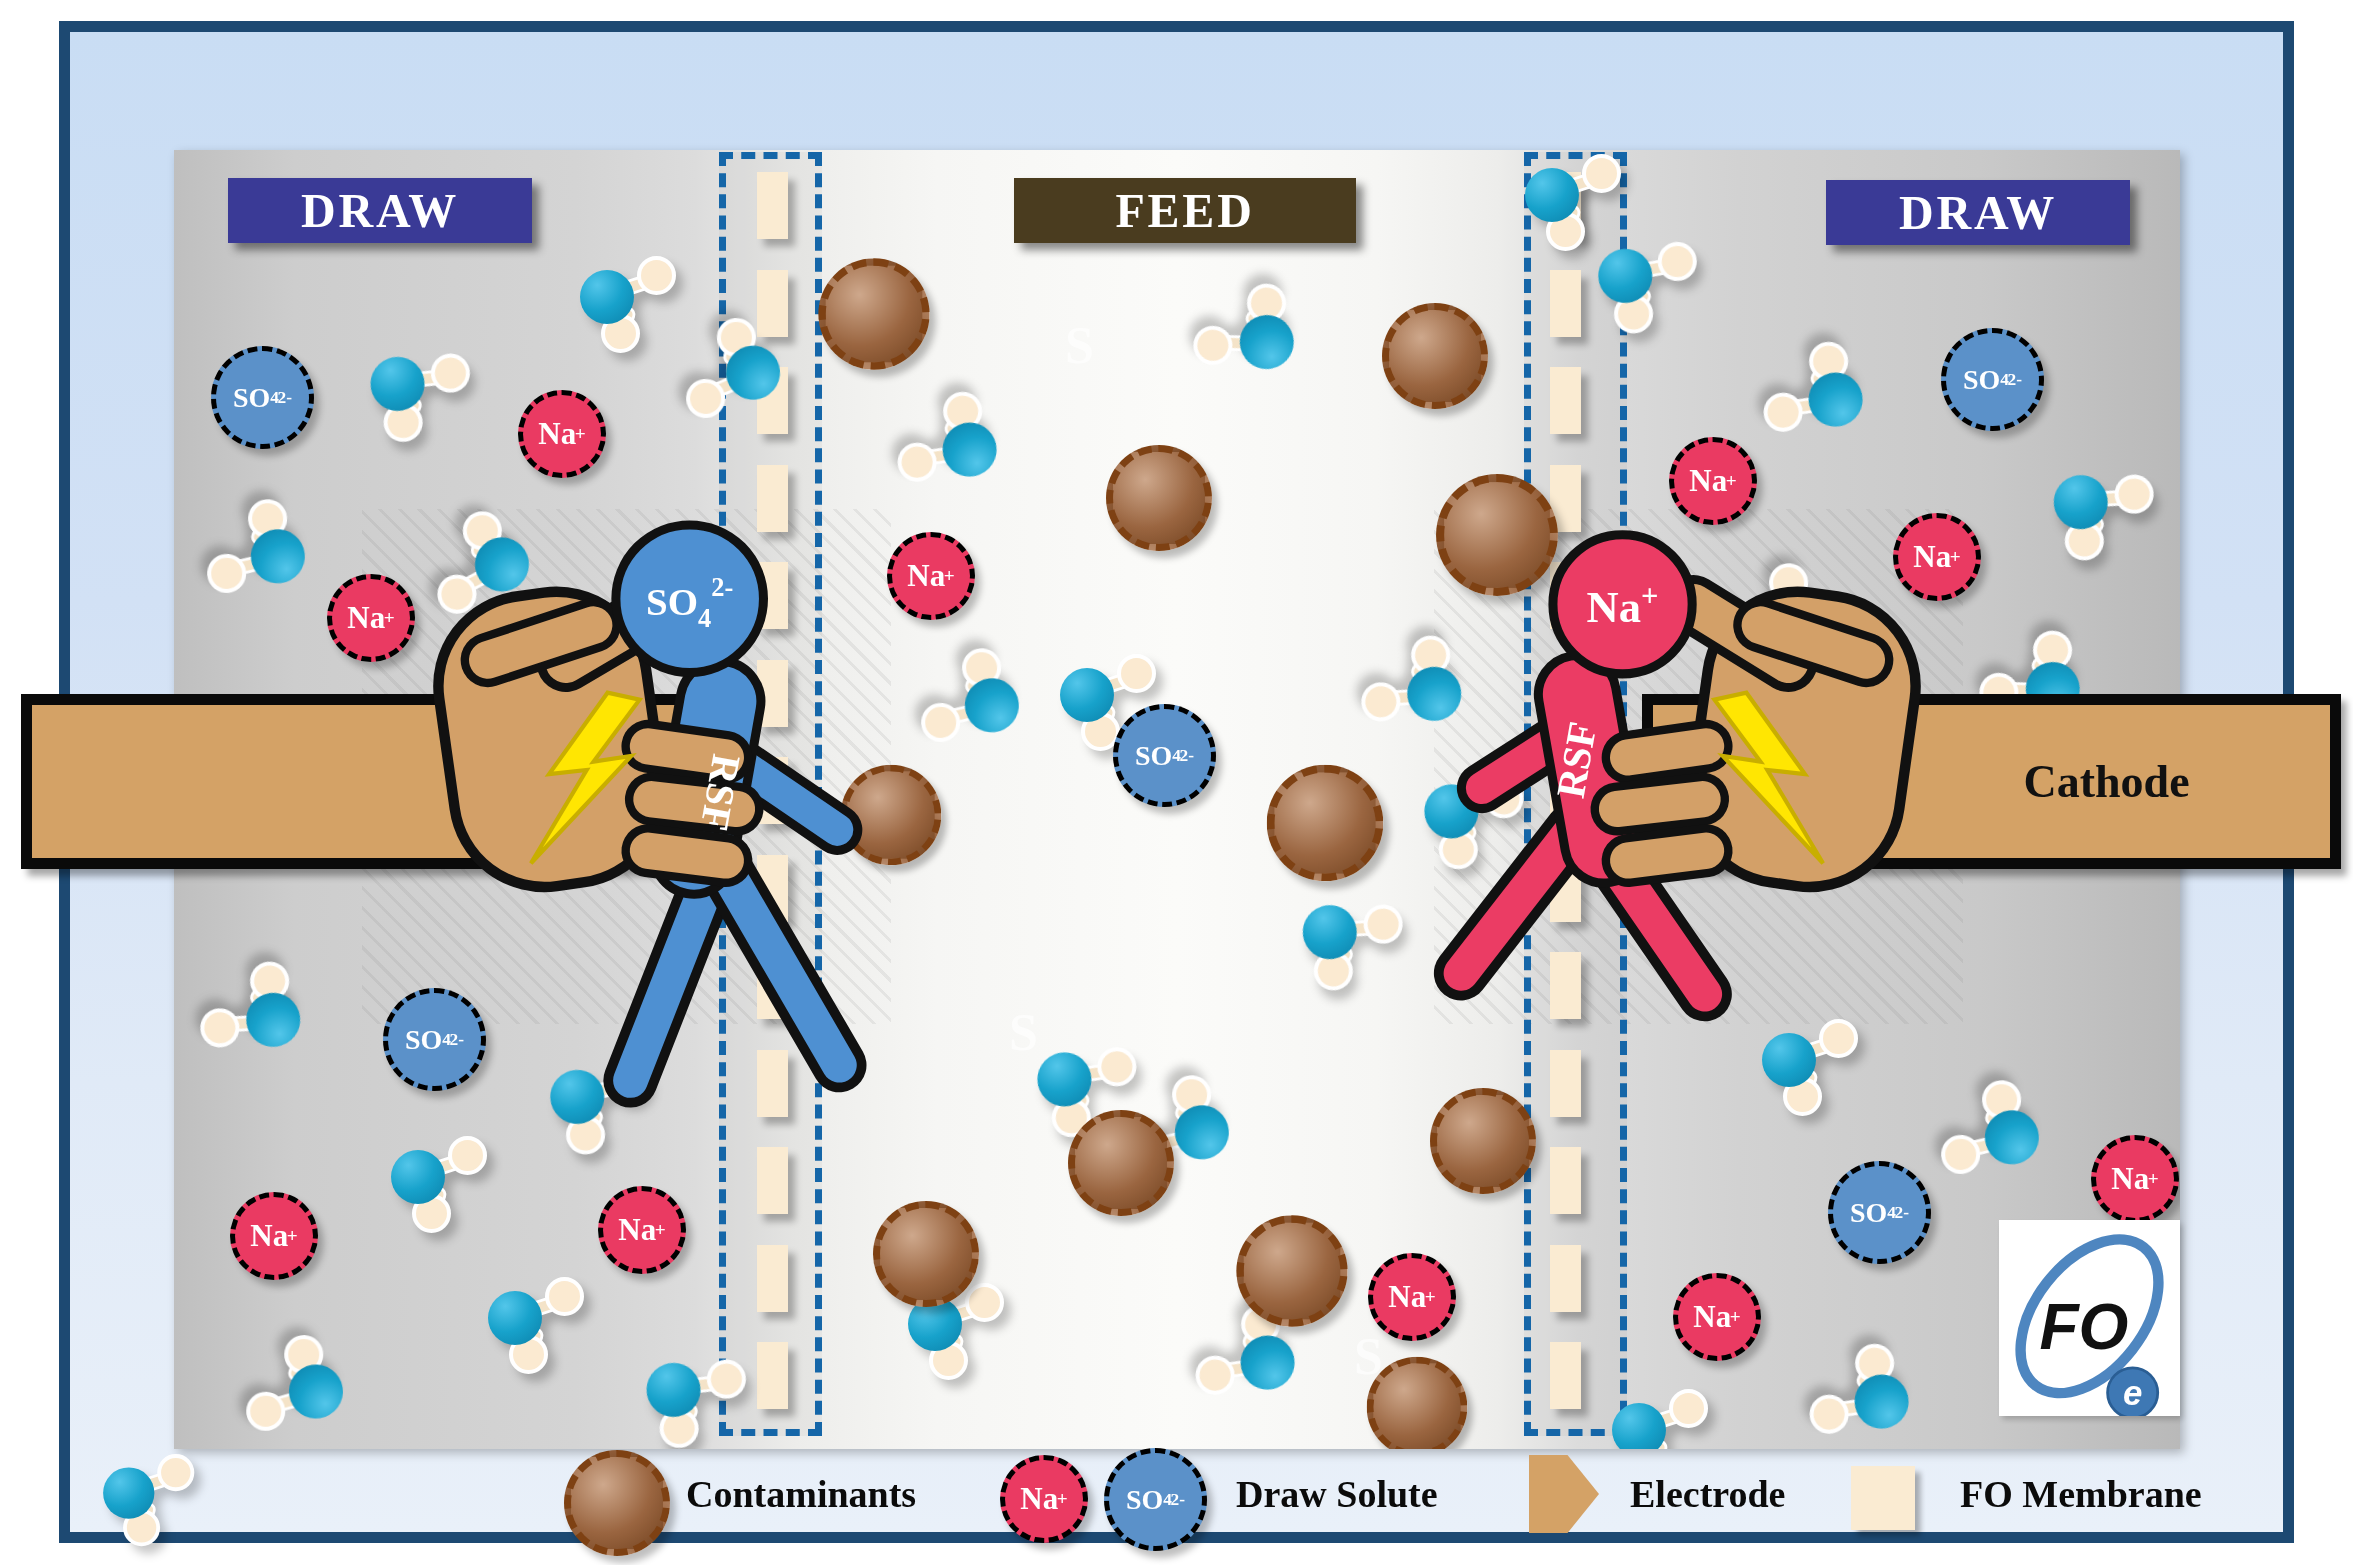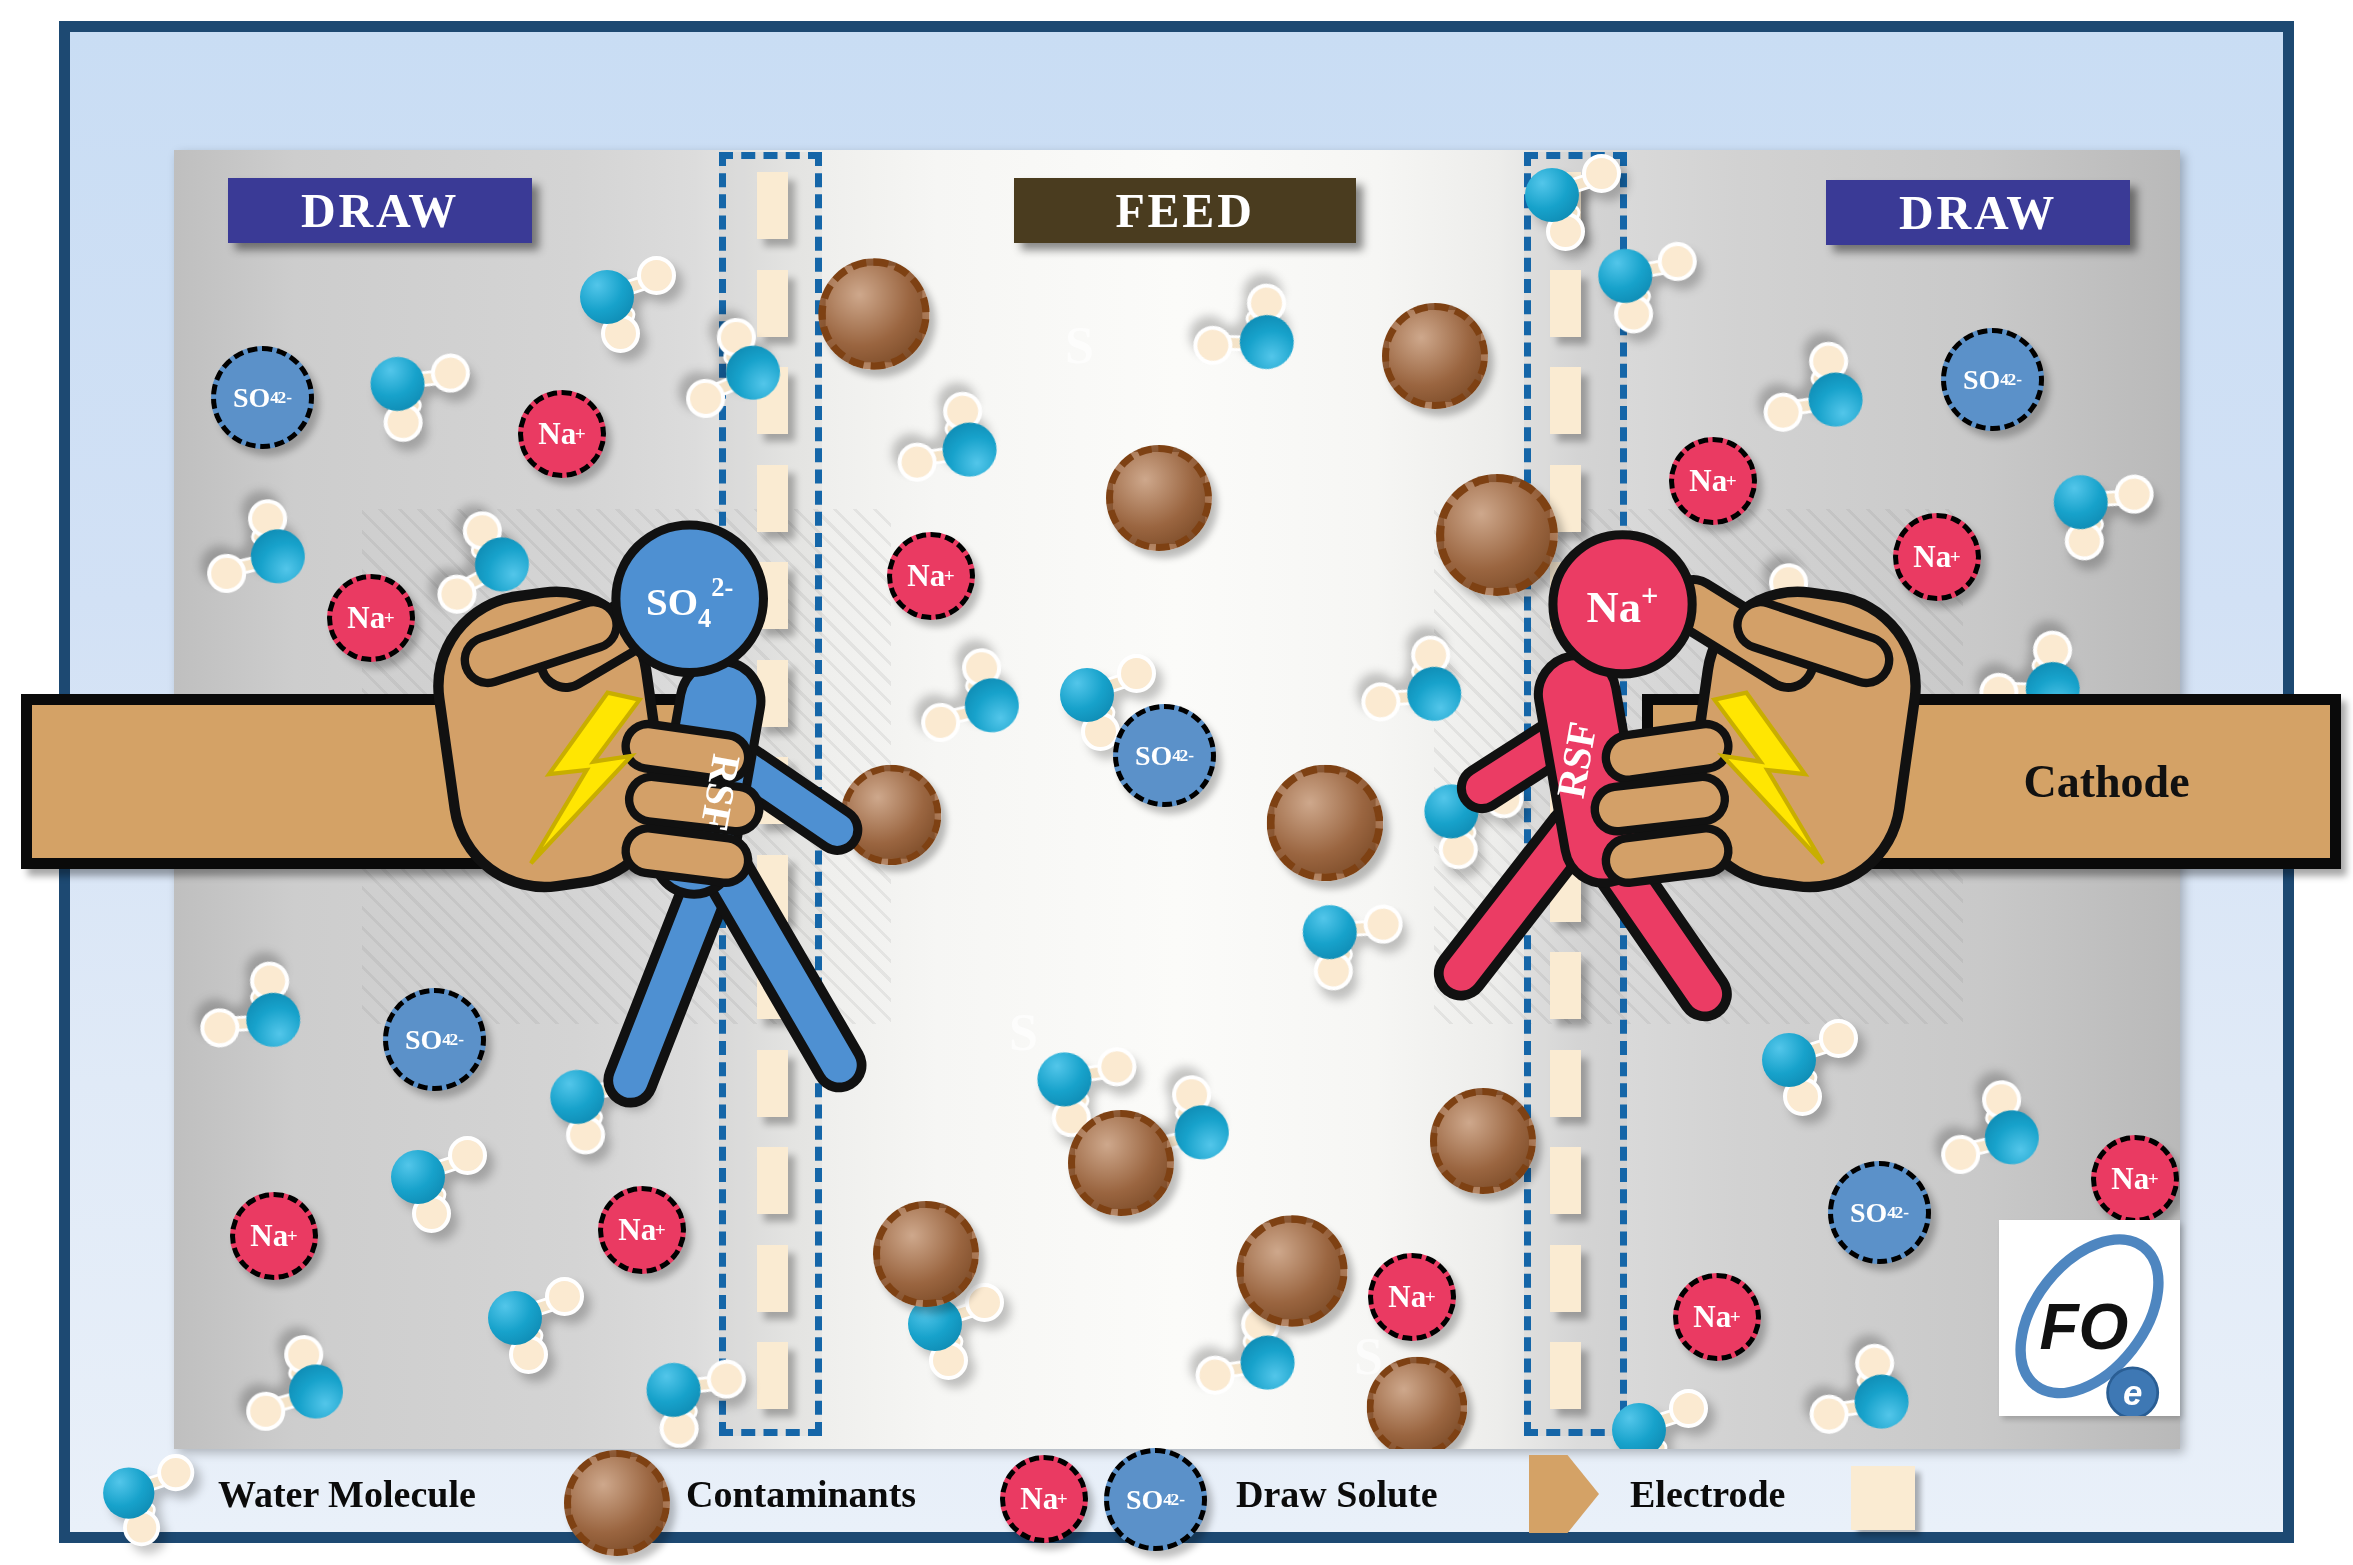--- a/index.html
+++ b/index.html
@@ -457,23 +457,23 @@
 
   <div class="legend-icon" id="legend-water" style="left:91px;top:1442px;width:104px;height:104px;">
     <div class="water" style="left:0;top:0;transform:scale(0.95);">
       <div class="bond b1"></div>
         <div class="bond b2"></div>
       <div class="h h1"></div>
         <div class="h h2"></div>
         <div class="o"></div>
     </div>
   </div>
-  <div class="legend-label" style="left:218px;">Water Molecule</div>
   <div class="contaminant legend-icon" style="left:564px;top:1450px;"></div>
   <div class="legend-label" style="left:686px;">Contaminants</div>
   <div class="badge na-badge legend-icon" id="legend-na" style="left:1000px;top:1455px;">Na<sup>+</sup></div>
   <div class="badge so4-badge legend-icon" id="legend-so4" style="left:1104px;top:1448px;">SO<sub>4</sub><sup>2-</sup></div>
   <div class="legend-label" style="left:1236px;">Draw Solute</div>
   <div class="legend-icon" id="legend-electrode-icon"></div>
   <div class="legend-label" style="left:1630px;">Electrode</div>
   <div class="legend-icon" id="legend-membrane-icon"></div>
+  <div class="legend-label" style="left:1960px;">FO Membrane</div>
 </div>
 
 
 </body></html>

